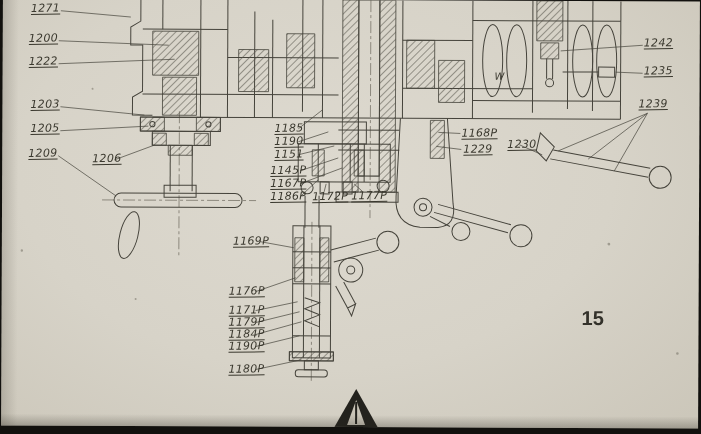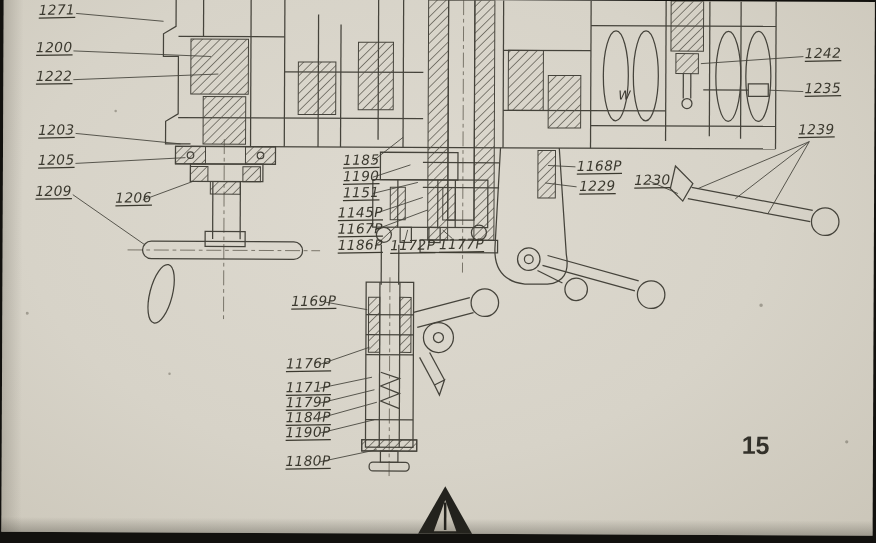--- a/index.html
+++ b/index.html
@@ -21,22 +21,22 @@
     content:"";position:absolute;left:0;right:0;bottom:0;height:12px;pointer-events:none;
     background:linear-gradient(0deg,rgba(40,38,30,.28),rgba(40,38,30,0));
   }
   .art{position:absolute;left:0;top:0;width:701px;height:434px;}
   .lbl{
     position:absolute;font:italic 11px "DejaVu Sans",sans-serif;color:#3b392f;
     text-decoration:underline;text-underline-offset:2px;letter-spacing:.3px;
     transform:rotate(-1.2deg);white-space:nowrap;
   }
   .pagenum{
-    position:absolute;left:592px;top:306px;
-    font:700 20px "Liberation Sans","DejaVu Sans",sans-serif;color:#33312a;margin-top:39px;
+    position:absolute;left:580px;top:306px;
+    font:700 20px "Liberation Sans","DejaVu Sans",sans-serif;color:#33312a;
   }
 </style>
 </head>
 <body>
 
 <div class="paper">
 
   <svg class="art" viewBox="0 0 701 434">
     <defs>
       <pattern id="h" width="5" height="5" patternUnits="userSpaceOnUse" patternTransform="rotate(45)">

